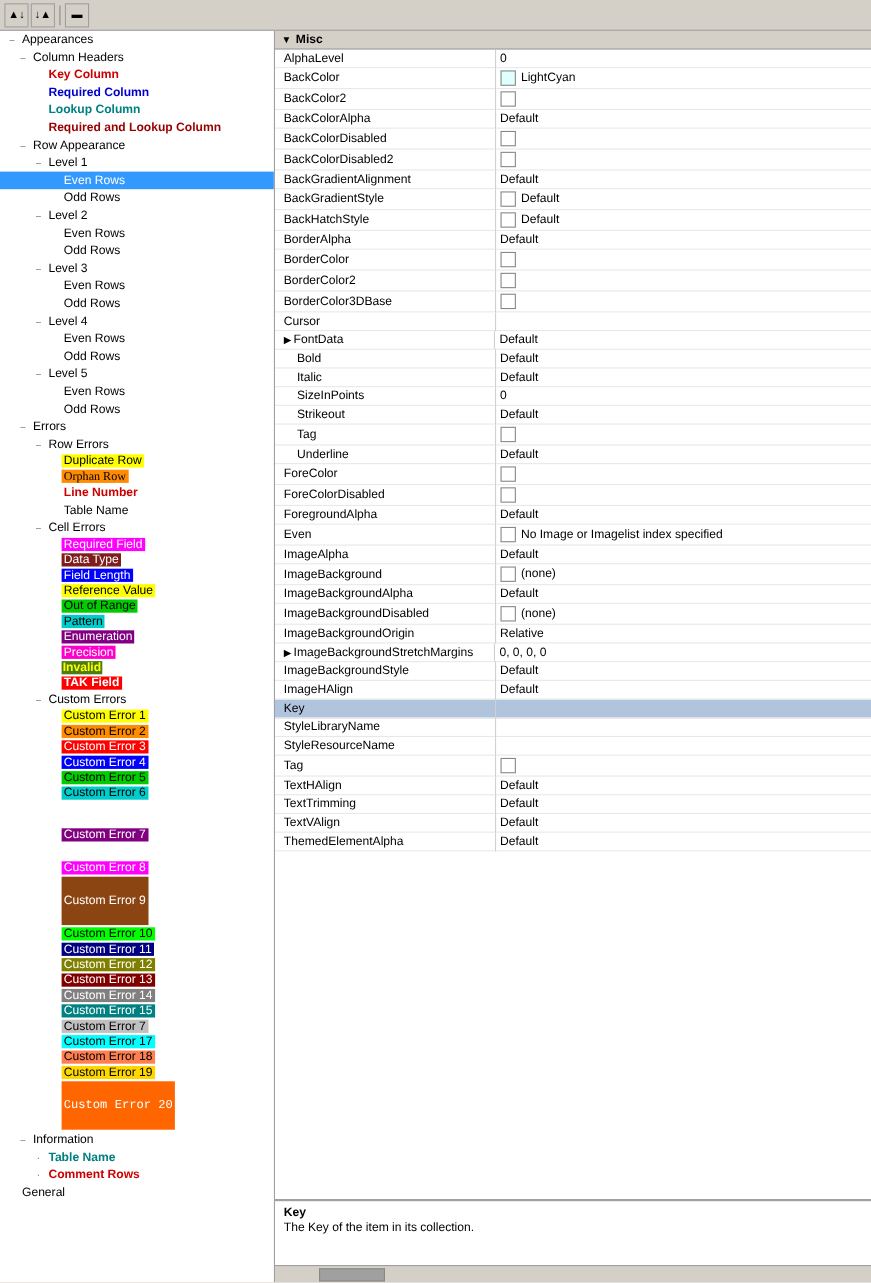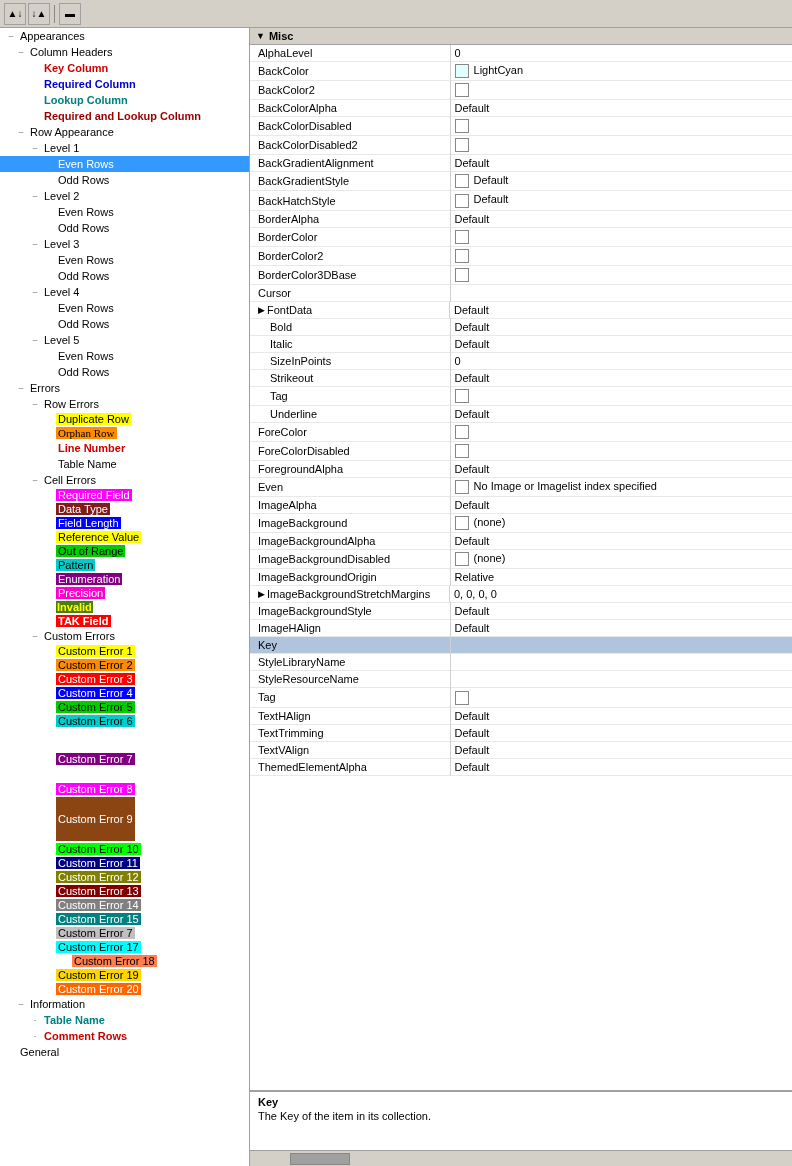--- a/index.html
+++ b/index.html
@@ -347,31 +347,31 @@
       <span class="tree-label" style="background:#c0c0c0;color:#000;padding:0 2px;">Custom Error 7</span>
     </div>
     <div class="tree-item">
       <span class="tree-indent" style="width:42px"></span>
       <span class="tree-expand"></span>
       <span class="tree-label" style="background:#00ffff;color:#000;padding:0 2px;">Custom Error 17</span>
     </div>
     <div class="tree-item">
       <span class="tree-indent" style="width:42px"></span>
       <span class="tree-expand"></span>
-      <span class="tree-label" style="background:#ff7f50;color:#000;padding:0 2px;margin-left:16px;">Custom Error 18</span>
+      <span class="tree-label" style="background:#ff7f50;color:#000;padding:0 2px;">Custom Error 18</span>
     </div>
     <div class="tree-item">
       <span class="tree-indent" style="width:42px"></span>
       <span class="tree-expand"></span>
       <span class="tree-label" style="background:#ffd700;color:#000;padding:0 2px;">Custom Error 19</span>
     </div>
     <div class="tree-item">
       <span class="tree-indent" style="width:42px"></span>
       <span class="tree-expand"></span>
-      <span class="tree-label" style="background:#ff6600;color:#fff;padding:0 2px;">Custom Error 20</span>
+      <span class="tree-label" style="background:#ff6600;color:#fff;padding:16px 2px;font-family:Liberation Mono, monospace;">Custom Error 20</span>
     </div>
     <div class="tree-item">
       <span class="tree-indent" style="width:14px"></span>
       <span class="tree-expand">⎯</span>
       <span class="tree-label">Information</span>
     </div>
     <div class="tree-item">
       <span class="tree-indent" style="width:28px"></span>
       <span class="tree-expand">·</span>
       <span class="tree-label label-teal">Table Name</span>

